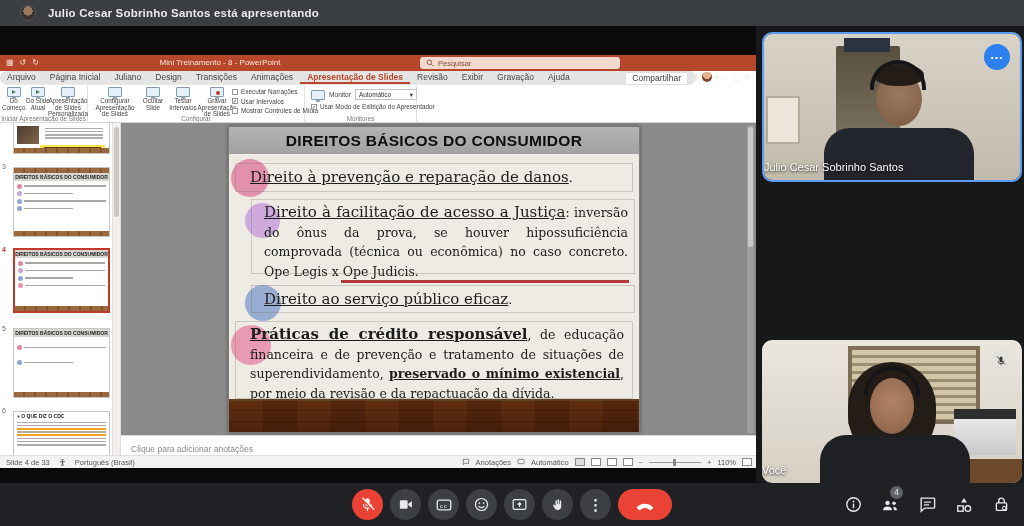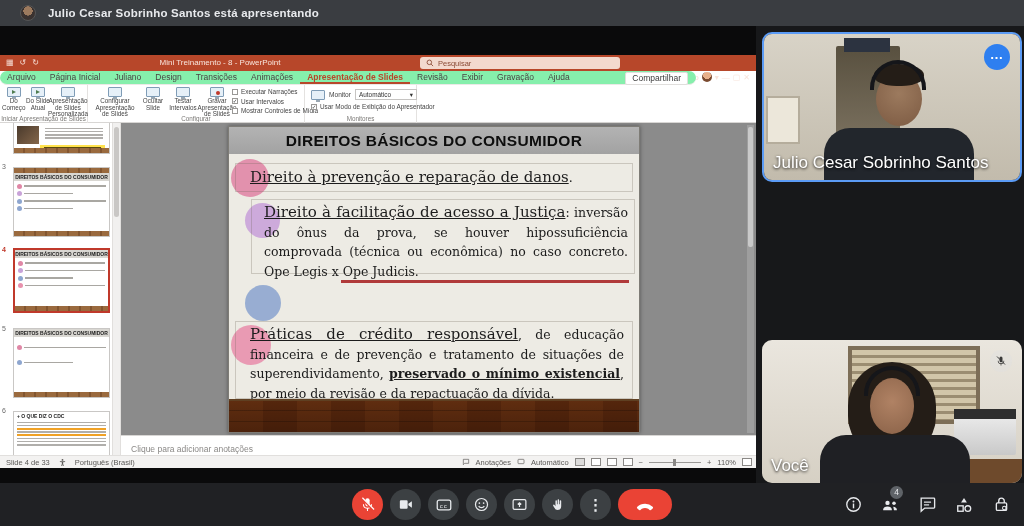--- a/index.html
+++ b/index.html
@@ -21,21 +21,21 @@
   .qa { display:flex; gap:6px; margin-left:6px; font-size:8px; }
   .qa span { line-height:16px; }
   .tbar .wtitle { position:absolute; left:120px; top:0; width:200px; text-align:center; font-size:8px; line-height:16px; color:#f8e4dc; white-space:nowrap; }
   .searchbox { position:absolute; left:420px; top:2px; width:200px; height:12px; background:#f3d9ce; border-radius:3px; display:flex; align-items:center; color:#8a4a35; font-size:7.5px; }
   .searchbox svg { margin:0 4px 0 6px; }
   .tbar .right { position:absolute; right:6px; top:14px; height:16px; display:flex; align-items:center; gap:3px; font-size:8px;text-align:right; }
   .tbar .uavatar { width:10px; height:10px; border-radius:50%; background:radial-gradient(circle at 50% 35%, #e8b08a 0 45%, #7a4a30 46%); }
   .tbar .wbtn { font-size:8px; color:#f8e4dc; }
 
   
-  .mbar { position:absolute; left:0; top:16px; width:696px; height:14px; background:#86efac; border-bottom:1px solid #ebe9e7; display:flex; align-items:center;border-radius:7px; }
+  .mbar { position:absolute; left:0; top:16px; width:696px; height:14px; background:#e5e5e5; border-bottom:1px solid #ebe9e7; display:flex; align-items:center;border-radius:7px; }
   .tab { font-size:8.5px; color:#484644; padding:0 7px; line-height:13px; white-space:nowrap; }
   .tab.sel { color:#b7472a; box-shadow:inset 0 -2px 0 #b7472a; font-weight:bold; }
   .sharebtn { position:absolute; right:8px; top:1px; font-size:8.5px; color:#3b3b3b; border:1px solid #e0dedc; border-radius:2px; padding:0 6px; line-height:11px; background:#fff; }
 
   
   .ribbon { position:absolute; left:0; top:30px; width:756px; height:38px; background:#fff; border-bottom:1px solid #d8d6d4; }
   .rgroup { position:absolute; top:0; height:38px; border-right:1px solid #e4e2e0; }
   .rg1 { left:0; width:88px; } .rg2 { left:88px; width:217px; } .rg3 { left:305px; width:112px; border-right:1px solid #e4e2e0; }
   .glabel { position:absolute; bottom:1px; left:0; right:0; text-align:center; font-size:6.3px; color:#7a7875; white-space:nowrap; overflow:hidden; }
   .rbtn { position:absolute; top:2px; display:flex; flex-direction:column; align-items:center; gap:1px; }
@@ -113,21 +113,21 @@
   .wardrobe::before { content:""; position:absolute; left:8px; top:-8px; width:46px; height:14px; background:#2c3340; }
   .window1 { position:absolute; left:2px; top:62px; width:34px; height:48px; background:#ece7da; border:2px solid #b5ad9c; }
   .blinds { position:absolute; left:86px; top:6px; width:132px; height:78px; border:4px solid #7d6e57; background:repeating-linear-gradient(180deg,#d2c6a9 0 5px,#9b8d71 5px 8px); }
   .printer { position:absolute; right:6px; bottom:28px; width:62px; height:46px; background:linear-gradient(#f0f0f0,#c9c9c9); border-radius:2px; }
   .printer::before { content:""; position:absolute; left:0; top:0; width:100%; height:10px; background:#2e2e2e; }
   .desk { position:absolute; right:0; bottom:0; width:96px; height:24px; background:#6e4a2c; }
   .head { position:absolute; border-radius:50%; }
   .hair { position:absolute; border-radius:50% 50% 45% 45%; background:#241d17; }
   .torso { position:absolute; border-radius:26px 26px 0 0; }
   .headset { position:absolute; border:4px solid #15161a; border-bottom:none; border-radius:30px 30px 0 0; }
-  .nameTag { position:absolute; left:9px; bottom:7px; color:#fff; font-size:17px; text-shadow:0 1px 3px rgba(0,0,0,.9); }
+  .nameTag { position:absolute; left:0; bottom:7px; color:#fff; font-size:11px; text-shadow:0 1px 3px rgba(0,0,0,.9); }
   .tileMenu { position:absolute; right:10px; top:10px; width:26px; height:26px; border-radius:50%; background:#2e7ff0; color:#fff; font-size:13px; font-weight:bold; letter-spacing:1px; display:flex; align-items:center; justify-content:center; }
   .muteBadge { position:absolute; right:10px; top:10px; width:22px; height:22px; border-radius:50%; background:rgba(225,225,225,.45); display:flex; align-items:center; justify-content:center; }
 
   
   .footer { position:absolute; left:0; top:483px; width:1024px; height:43px; background:#202124; }
   .finfo { position:absolute; left:26px; top:0; height:43px; display:flex; align-items:center; color:#e8eaed; font-size:12.5px; }
   .fdiv { width:1px; height:15px; background:#5f6368; margin:0 12px; }
   .fcenter { position:absolute; left:50%; top:6px; transform:translateX(-50%); display:flex; align-items:center; gap:7px; }
   .cbtn { width:31px; height:31px; border-radius:50%; background:#3c4043; display:flex; align-items:center; justify-content:center; }
   .cbtn.red { background:#ea4335; }
@@ -366,24 +366,27 @@
             <span class="lead">Direito à prevenção e reparação de danos</span><span class="small">.</span>
           </div>
 
           <div class="bullet" style="left:16px; top:76px; width:35px; height:35px; background:#c9a3d9;"></div>
           <div class="sitem jtext" style="left:22px; top:72px; width:384px; height:75px; padding:2px 6px 0 12px;">
             <span class="lead">Direito à facilitação de acesso a Justiça</span><span class="small">: inversão do ônus da prova, se houver hipossuficiência comprovada (técnica ou econômica) no caso concreto. Ope Legis x Ope Judicis.</span>
           </div>
 
           <div class="redline" style="left:112px; top:153px; width:288px;"></div>
           <div class="bullet" style="left:16px; top:158px; width:36px; height:36px; background:#8ea6cf;"></div>
+          <div class="sitem" style="left:22px; top:158px; width:384px; height:28px; padding:3px 6px 0 12px;">
+            <span class="lead">Direito ao serviço público eficaz</span><span class="small">.</span>
+          </div>
 
           <div class="bullet" style="left:2px; top:198px; width:40px; height:40px; background:#e891ad;"></div>
           <div class="sitem jtext" style="left:6px; top:194px; width:398px; height:78px; padding:2px 8px 0 14px;">
-            <span class="lead" style="font-weight:normal;">Práticas de crédito responsável</span><span class="small">, de educação financeira e de prevenção e tratamento de situações de superendividamento, </span><span class="small strong">preservado o mínimo existencial</span><span class="small">, por meio da revisão e da repactuação da dívida.</span>
+            <span class="lead" style="font-weight:bold;">Práticas de crédito responsável</span><span class="small">, de educação financeira e de prevenção e tratamento de situações de superendividamento, </span><span class="small strong">preservado o mínimo existencial</span><span class="small">, por meio da revisão e da repactuação da dívida.</span>
           </div>
 
           <div class="floor"></div>
         </div>
         <div class="vscroll">
             <div class="vt"></div>
           </div>
       </div>
 
       <div class="notes">

